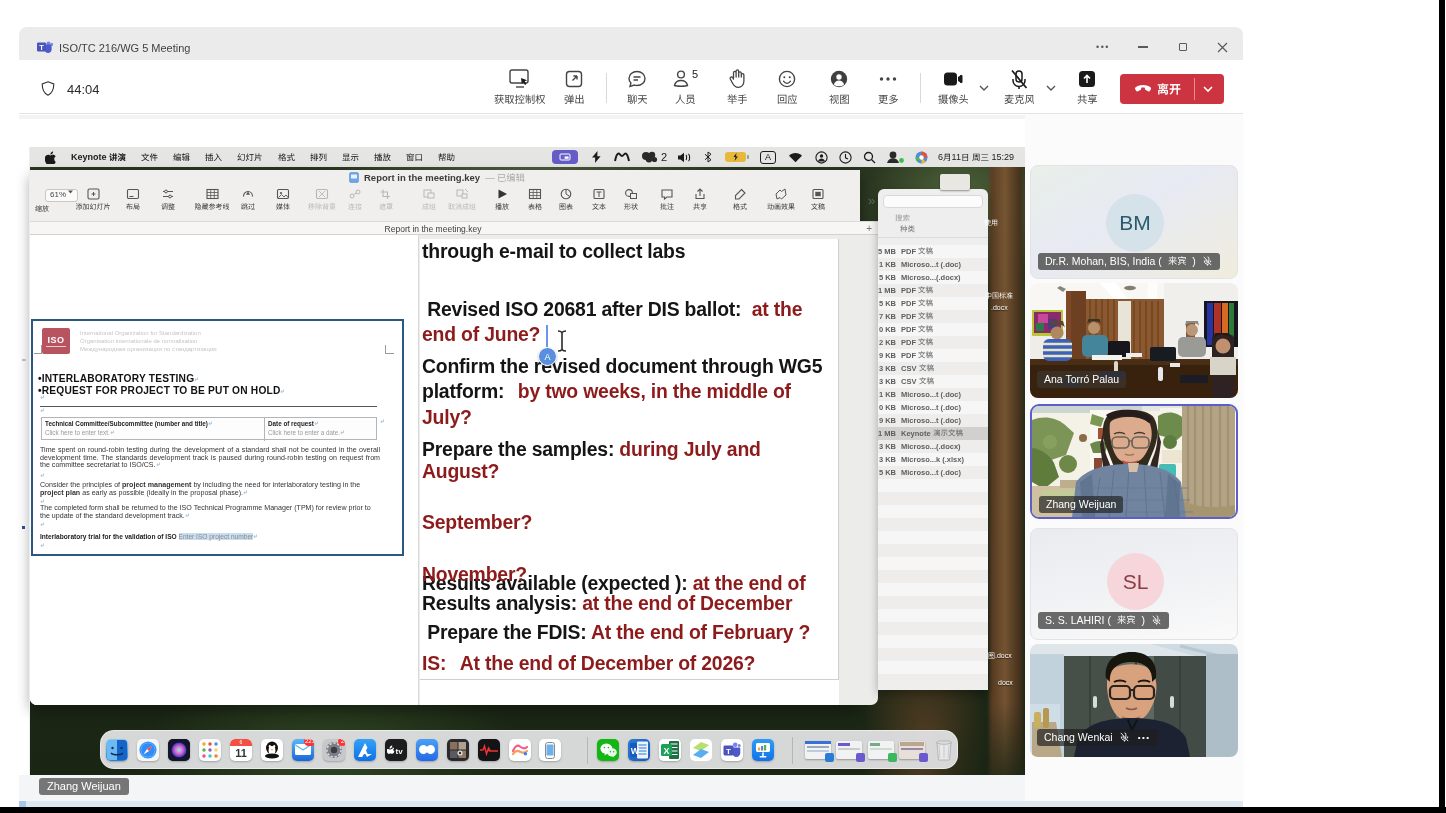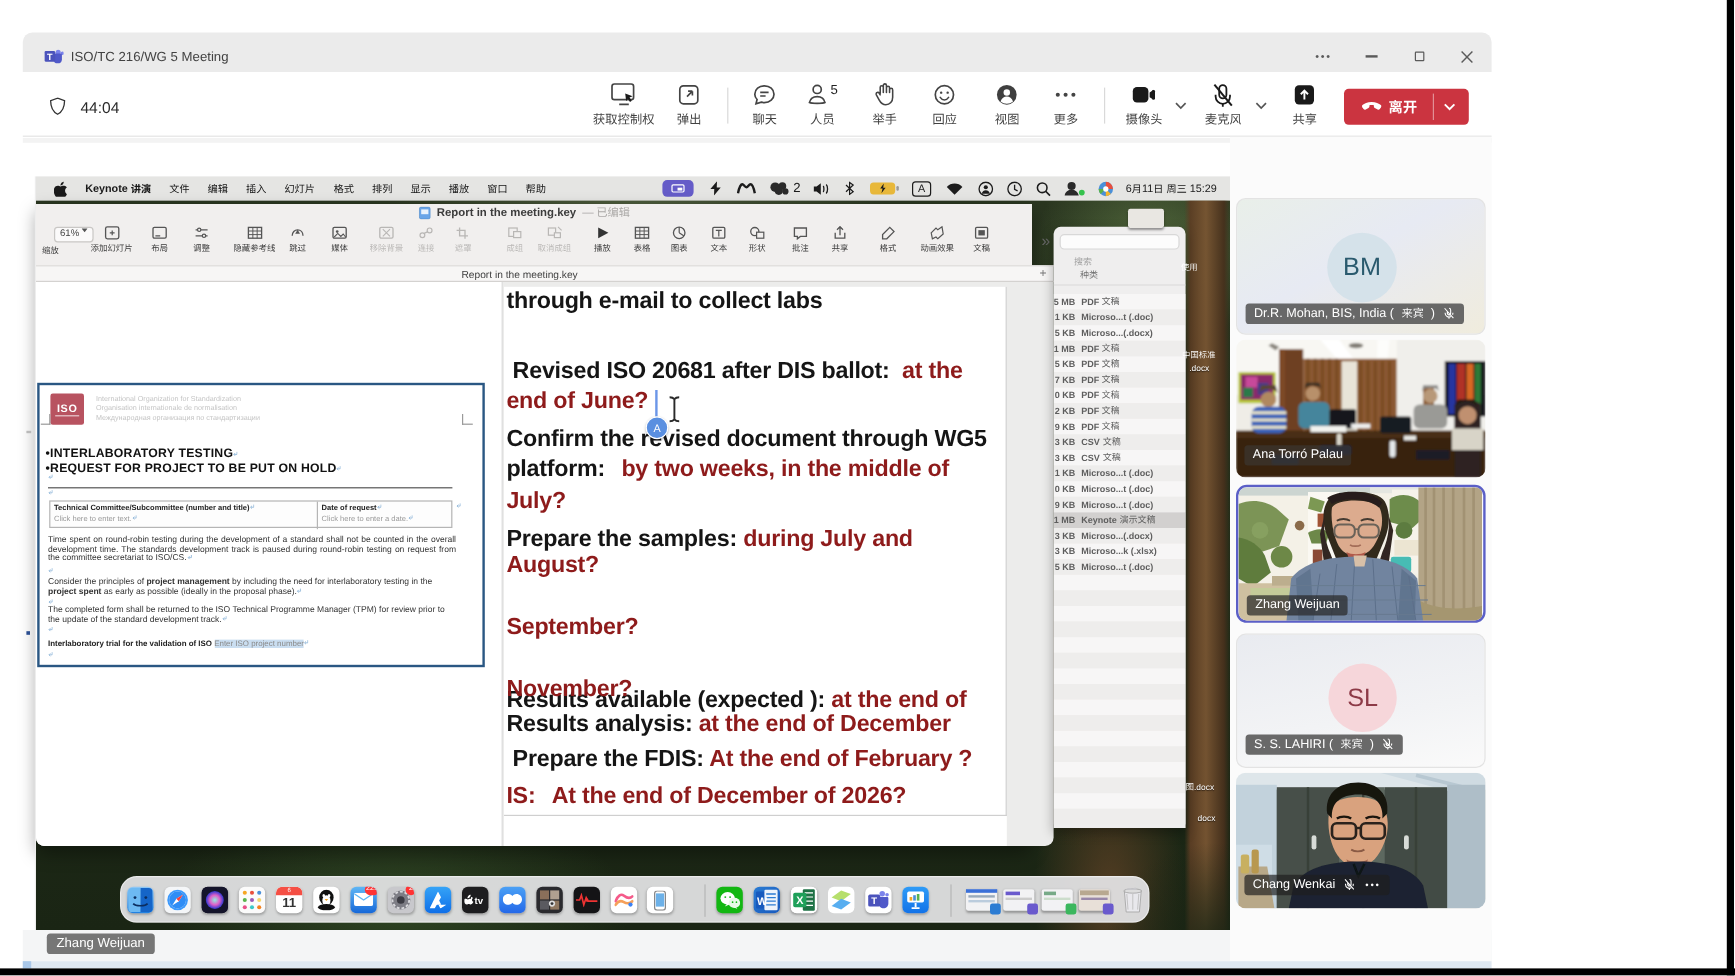--- a/index.html
+++ b/index.html
@@ -858,21 +858,21 @@
         </div>
         <div class="abs pil" style="left:350px;top:184px;"><svg width="4" height="5" viewBox="0 0 4 5" style="vertical-align:0;">
               <path d="M3.5 .5v2.2H1M2 1.5L.8 2.7 2 3.9" fill="none" stroke="#8fb6d9" stroke-width=".7"></path>
             </svg></div>
         <div class="abs isopara" style="left:10px;top:212px;width:340px;text-align:justify;">Time spent on round-robin testing during the development of a standard shall not be counted in the overall development time. The standards development track is paused during round-robin testing on request from the committee secretariat to ISO/CS.<span class="pil"><svg width="4" height="5" viewBox="0 0 4 5" style="vertical-align:0;">
                 <path d="M3.5 .5v2.2H1M2 1.5L.8 2.7 2 3.9" fill="none" stroke="#8fb6d9" stroke-width=".7"></path>
               </svg></span></div>
         <div class="abs pil" style="left:10px;top:238px;"><svg width="4" height="5" viewBox="0 0 4 5" style="vertical-align:0;">
               <path d="M3.5 .5v2.2H1M2 1.5L.8 2.7 2 3.9" fill="none" stroke="#8fb6d9" stroke-width=".7"></path>
             </svg></div>
-        <div class="abs isopara" style="left:10px;top:247px;width:340px;">Consider the principles of <b>project management</b> by including the need for interlaboratory testing in the <b>project spent</b> as early as possible (ideally in the proposal phase).<span class="pil"><svg width="4" height="5" viewBox="0 0 4 5" style="vertical-align:0;">
+        <div class="abs isopara" style="left:10px;top:247px;width:340px;">Consider the principles of <b>project management</b> by including the need for interlaboratory testing in the <b>project plan</b> as early as possible (ideally in the proposal phase).<span class="pil"><svg width="4" height="5" viewBox="0 0 4 5" style="vertical-align:0;">
                 <path d="M3.5 .5v2.2H1M2 1.5L.8 2.7 2 3.9" fill="none" stroke="#8fb6d9" stroke-width=".7"></path>
               </svg></span></div>
         <div class="abs pil" style="left:10px;top:264px;"><svg width="4" height="5" viewBox="0 0 4 5" style="vertical-align:0;">
               <path d="M3.5 .5v2.2H1M2 1.5L.8 2.7 2 3.9" fill="none" stroke="#8fb6d9" stroke-width=".7"></path>
             </svg></div>
         <div class="abs isopara" style="left:10px;top:270px;width:340px;">The completed form shall be returned to the ISO Technical Programme Manager (TPM) for review prior to the update of the standard development track.<span class="pil"><svg width="4" height="5" viewBox="0 0 4 5" style="vertical-align:0;">
                 <path d="M3.5 .5v2.2H1M2 1.5L.8 2.7 2 3.9" fill="none" stroke="#8fb6d9" stroke-width=".7"></path>
               </svg></span></div>
         <div class="abs pil" style="left:10px;top:287px;"><svg width="4" height="5" viewBox="0 0 4 5" style="vertical-align:0;">
               <path d="M3.5 .5v2.2H1M2 1.5L.8 2.7 2 3.9" fill="none" stroke="#8fb6d9" stroke-width=".7"></path>

